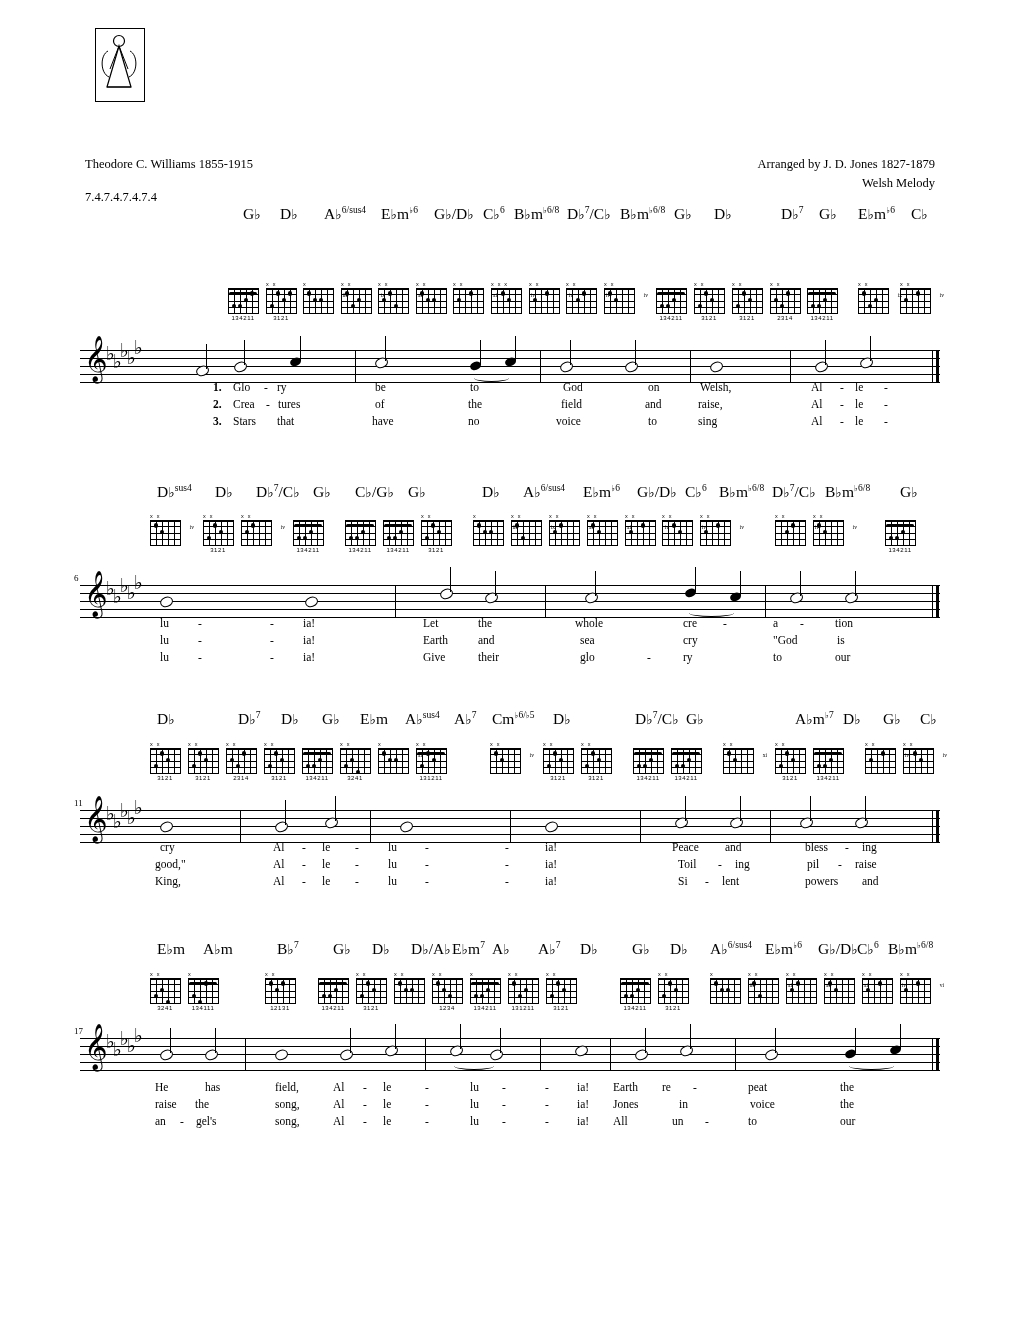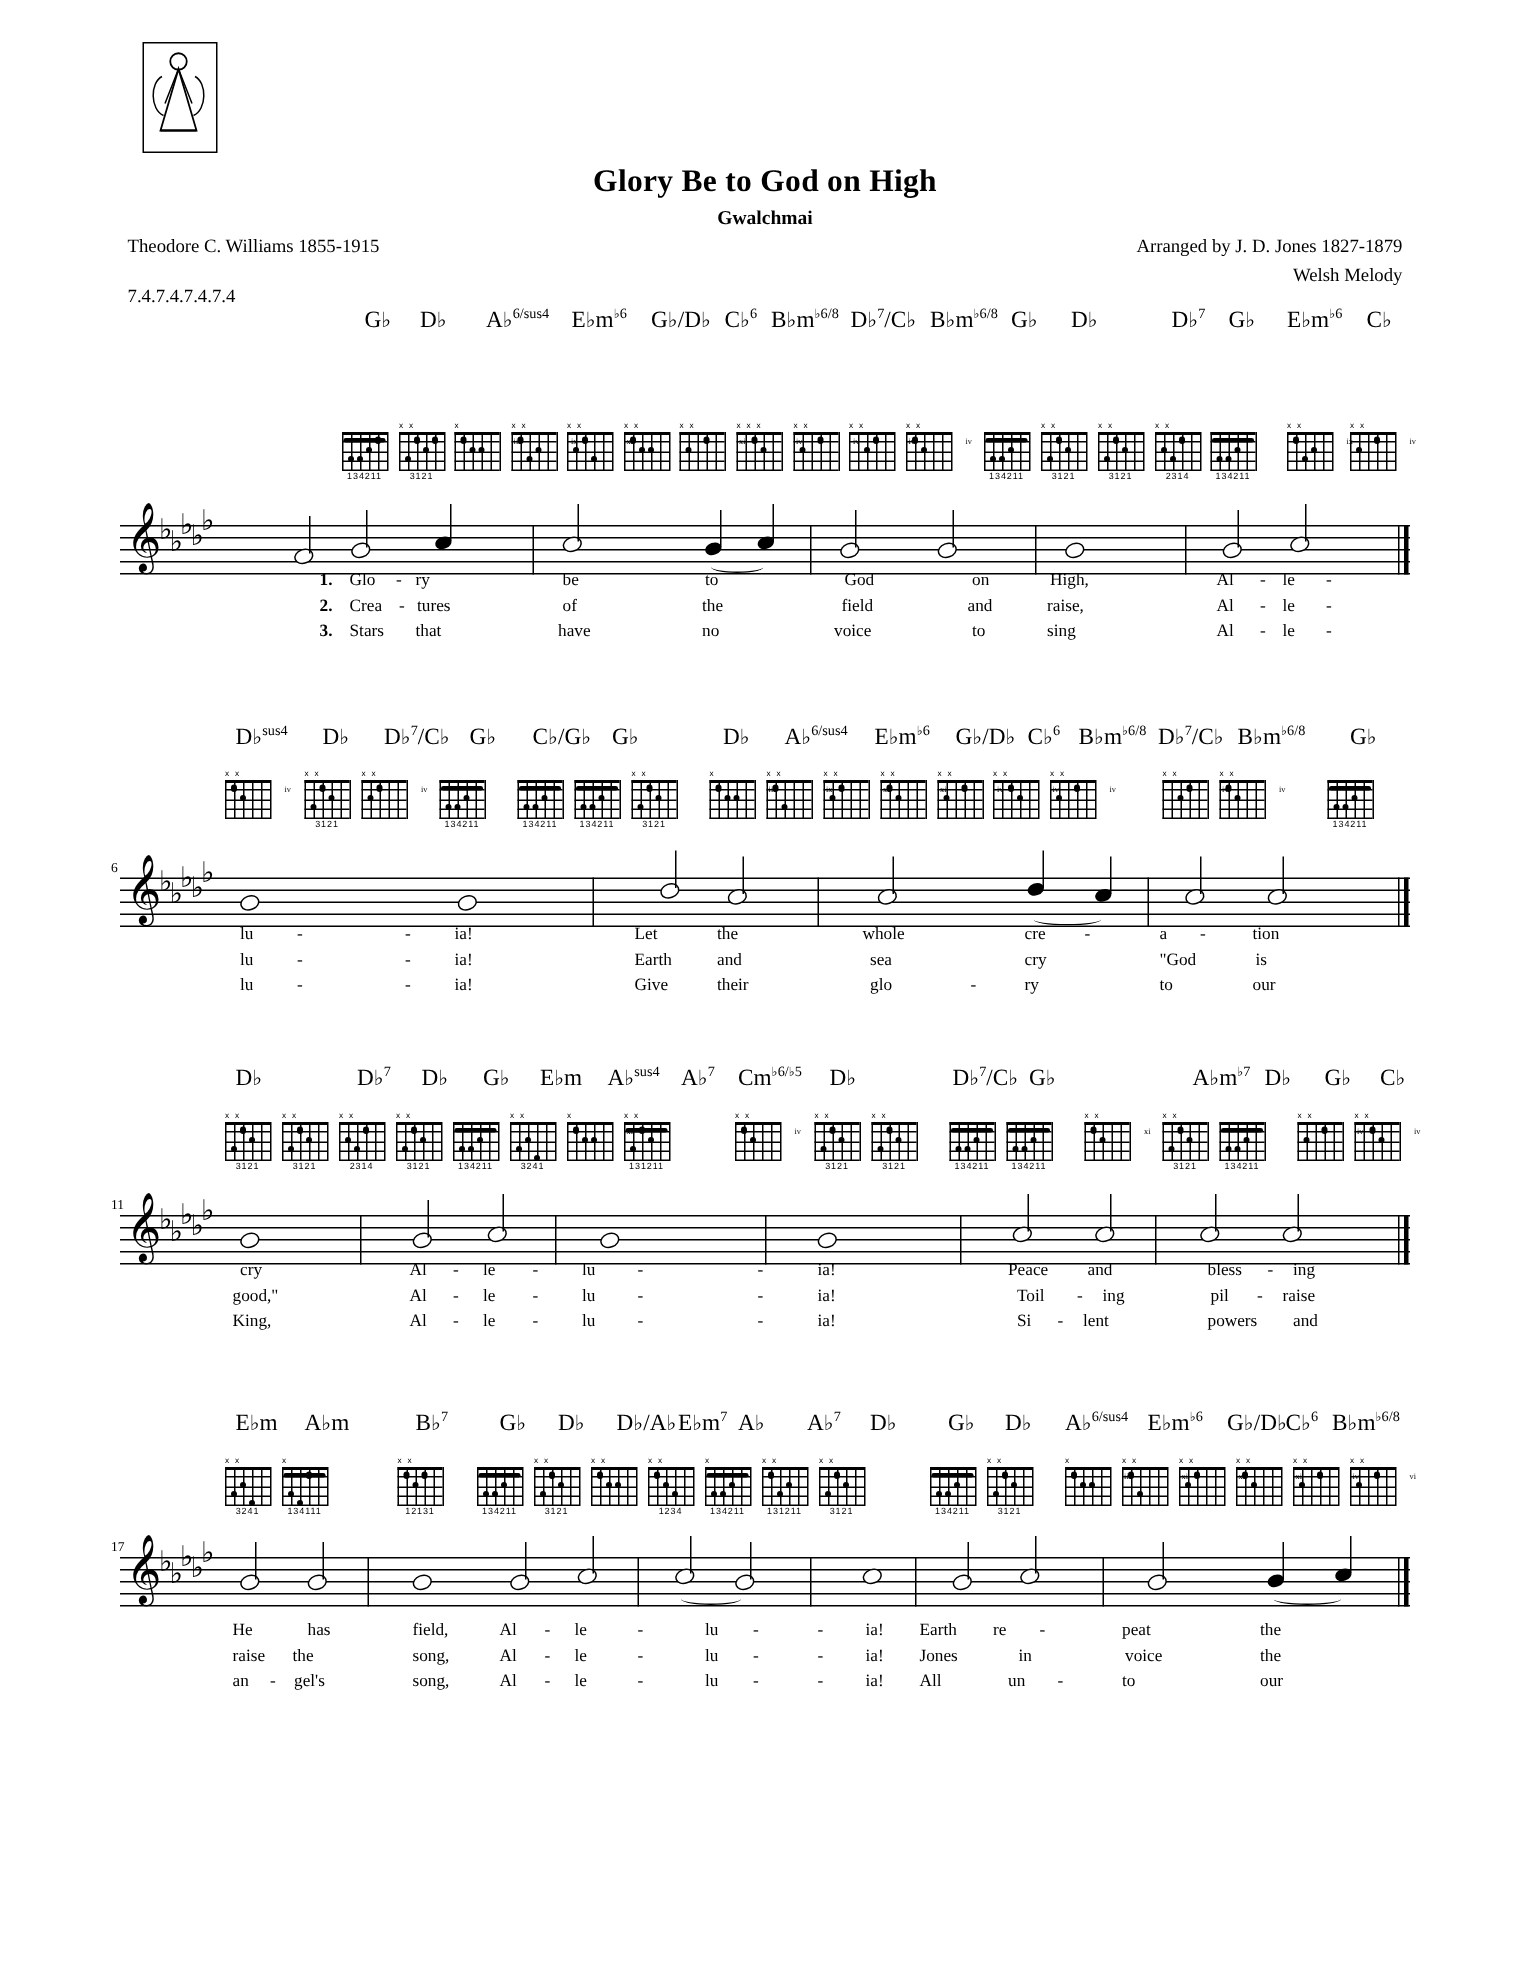--- a/index.html
+++ b/index.html
@@ -66,22 +66,20 @@
     <svg width="46" height="70" viewBox="0 0 46 70">
       <circle cx="23" cy="12" r="5.5" fill="none" stroke="#000" stroke-width="1.2"></circle>
       <path d="M23 17 L11 58 L35 58 Z" fill="none" stroke="#000" stroke-width="1.2"></path>
       <path d="M23 17 L14 40 M23 17 L32 40" fill="none" stroke="#000" stroke-width="1"></path>
       <path d="M12 22 C4 26, 4 44, 13 48" fill="none" stroke="#000" stroke-width="1"></path>
       <path d="M34 22 C42 26, 42 44, 33 48" fill="none" stroke="#000" stroke-width="1"></path>
       <line x1="11" y1="58" x2="35" y2="58" stroke="#000" stroke-width="1.2"></line>
     </svg>
   </div>
 
-  <div class="title">Glory Be to God on High</div>
-  <div class="subtitle">Gwalchmai</div>
   <div class="author-left">Theodore C. Williams 1855-1915</div>
   <div class="meter">7.4.7.4.7.4.7.4</div>
   <div class="arranger">Arranged by J. D. Jones 1827-1879</div>
   <div class="melody">Welsh Melody</div>
 
   <div id="systems-host">
       <div class="chordrow" style="top: 205px;">
         <span class="chord" style="left: 243px;"><span>G</span><span class="flat">♭</span></span>
         <span class="chord" style="left: 280px;"><span>D</span><span class="flat">♭</span></span>
         <span class="chord" style="left: 324px;"><span>A</span><span class="flat">♭</span><sup>6/sus4</sup></span>
@@ -520,21 +518,21 @@
       </div>
       <div class="lyricrow" style="top: 381px;">
         <span class="vnum" style="left:213px">1.</span>
         <span class="ly" style="left:233px">Glo</span>
         <span class="ly" style="left:264px">-</span>
         <span class="ly" style="left:277px">ry</span>
         <span class="ly" style="left:375px">be</span>
         <span class="ly" style="left:470px">to</span>
         <span class="ly" style="left:563px">God</span>
         <span class="ly" style="left:648px">on</span>
-        <span class="ly" style="left:700px">High,</span>
+        <span class="ly" style="left:700px">Welsh,</span>
         <span class="ly" style="left:811px">Al</span>
         <span class="ly" style="left:840px">-</span>
         <span class="ly" style="left:855px">le</span>
         <span class="ly" style="left:884px">-</span>
       </div>
       <div class="lyricrow" style="top: 398px;">
         <span class="vnum" style="left:213px">2.</span>
         <span class="ly" style="left:233px">Crea</span>
         <span class="ly" style="left:266px">-</span>
         <span class="ly" style="left:278px">tures</span>

